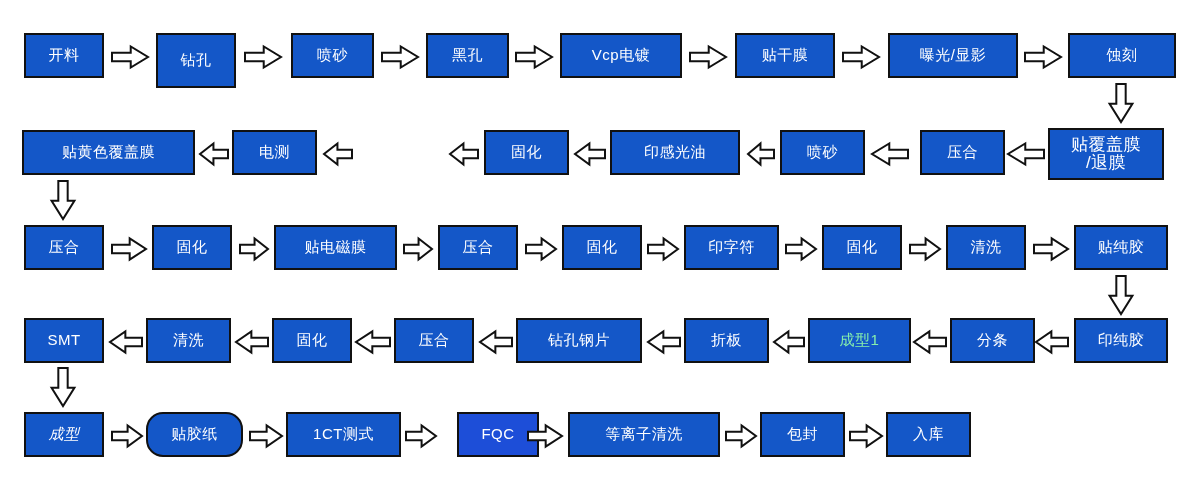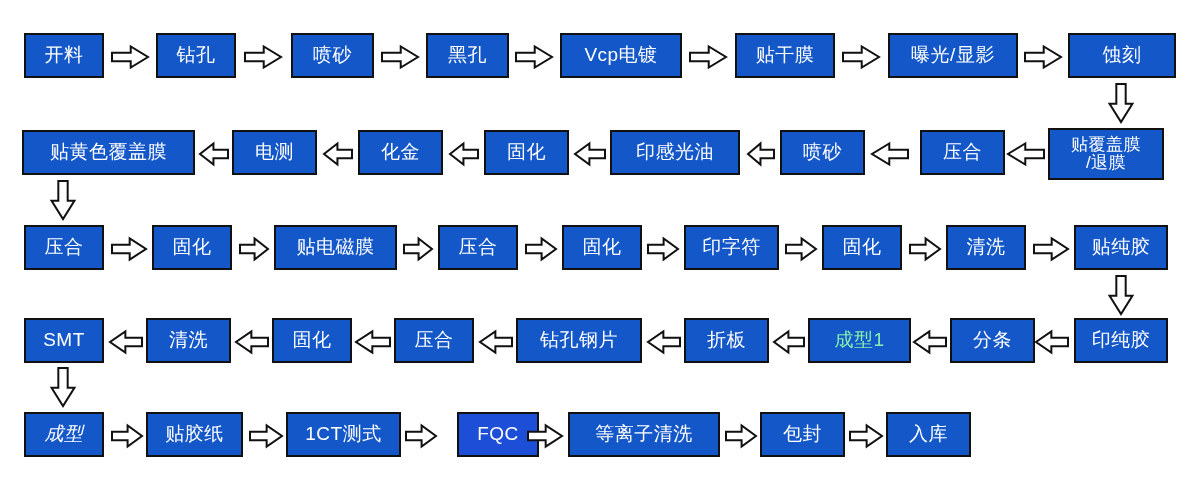--- a/index.html
+++ b/index.html
@@ -19,49 +19,48 @@
   .node {
     position: absolute;
     box-sizing: border-box;
     background: #1457c8;
     border: 2px solid #111111;
     color: #ffffff;
     display: flex;
     align-items: center;
     justify-content: center;
     text-align: center;
-    font-size: 19px;
+    font-size: 15px;
     line-height: 1.08;
     letter-spacing: 0.5px;
     white-space: pre-line;
     font-weight: 400;
     user-select: none;
   }
   .node.two-line { font-size: 17px; }
   .arrow {
     position: absolute;
     display: block;
   }
   .arrow svg { display: block; overflow: visible; }
 </style>
 </head>
 <body>
 
 <div id="canvas">
     <div class="node" style="left: 24px; top: 33px; width: 80px; height: 45px; background: rgb(20, 87, 200); border-color: rgb(17, 17, 17); color: rgb(255, 255, 255);">开料</div>
-    <div class="node" style="left: 156px; top: 33px; width: 80px; height: 45px; background: rgb(20, 87, 200); border-color: rgb(17, 17, 17); color: rgb(255, 255, 255);">钻孔</div>
+    <div class="node" style="left: 156px; top: 33px; width: 80px; height: 55px; background: rgb(20, 87, 200); border-color: rgb(17, 17, 17); color: rgb(255, 255, 255);">钻孔</div>
     <div class="node" style="left: 291px; top: 33px; width: 83px; height: 45px; background: rgb(20, 87, 200); border-color: rgb(17, 17, 17); color: rgb(255, 255, 255);">喷砂</div>
     <div class="node" style="left: 560px; top: 33px; width: 122px; height: 45px; background: rgb(20, 87, 200); border-color: rgb(17, 17, 17); color: rgb(255, 255, 255);">Vcp电镀</div>
     <div class="node" style="left: 426px; top: 33px; width: 83px; height: 45px; background: rgb(20, 87, 200); border-color: rgb(17, 17, 17); color: rgb(255, 255, 255);">黑孔</div>
     <div class="node" style="left: 735px; top: 33px; width: 100px; height: 45px; background: rgb(20, 87, 200); border-color: rgb(17, 17, 17); color: rgb(255, 255, 255);">贴干膜</div>
     <div class="node" style="left: 888px; top: 33px; width: 130px; height: 45px; background: rgb(20, 87, 200); border-color: rgb(17, 17, 17); color: rgb(255, 255, 255);">曝光/显影</div>
     <div class="node" style="left: 1068px; top: 33px; width: 108px; height: 45px; background: rgb(20, 87, 200); border-color: rgb(17, 17, 17); color: rgb(255, 255, 255);">蚀刻</div>
     <div class="node" style="left: 22px; top: 130px; width: 173px; height: 45px; background: rgb(20, 87, 200); border-color: rgb(17, 17, 17); color: rgb(255, 255, 255);">贴黄色覆盖膜</div>
     <div class="node" style="left: 232px; top: 130px; width: 85px; height: 45px; background: rgb(20, 87, 200); border-color: rgb(17, 17, 17); color: rgb(255, 255, 255);">电测</div>
-    <div class="node" style="left: 358px; top: 130px; width: 85px; height: 45px; background: rgb(20, 87, 200); border-color: rgb(17, 17, 17); color: rgb(255, 255, 255);">化金</div>
     <div class="node" style="left: 484px; top: 130px; width: 85px; height: 45px; background: rgb(20, 87, 200); border-color: rgb(17, 17, 17); color: rgb(255, 255, 255);">固化</div>
     <div class="node" style="left: 610px; top: 130px; width: 130px; height: 45px; background: rgb(20, 87, 200); border-color: rgb(17, 17, 17); color: rgb(255, 255, 255);">印感光油</div>
     <div class="node" style="left: 780px; top: 130px; width: 85px; height: 45px; background: rgb(20, 87, 200); border-color: rgb(17, 17, 17); color: rgb(255, 255, 255);">喷砂</div>
     <div class="node" style="left: 920px; top: 130px; width: 85px; height: 45px; background: rgb(20, 87, 200); border-color: rgb(17, 17, 17); color: rgb(255, 255, 255);">压合</div>
     <div class="node two-line" style="left: 1048px; top: 128px; width: 116px; height: 52px; background: rgb(20, 87, 200); border-color: rgb(17, 17, 17); color: rgb(255, 255, 255);">贴覆盖膜
 /退膜</div>
     <div class="node" style="left: 24px; top: 225px; width: 80px; height: 45px; background: rgb(20, 87, 200); border-color: rgb(17, 17, 17); color: rgb(255, 255, 255);">压合</div>
     <div class="node" style="left: 152px; top: 225px; width: 80px; height: 45px; background: rgb(20, 87, 200); border-color: rgb(17, 17, 17); color: rgb(255, 255, 255);">固化</div>
     <div class="node" style="left: 274px; top: 225px; width: 123px; height: 45px; background: rgb(20, 87, 200); border-color: rgb(17, 17, 17); color: rgb(255, 255, 255);">贴电磁膜</div>
     <div class="node" style="left: 438px; top: 225px; width: 80px; height: 45px; background: rgb(20, 87, 200); border-color: rgb(17, 17, 17); color: rgb(255, 255, 255);">压合</div>
@@ -73,21 +72,21 @@
     <div class="node" style="left: 24px; top: 318px; width: 80px; height: 45px; background: rgb(20, 87, 200); border-color: rgb(17, 17, 17); color: rgb(255, 255, 255);">SMT</div>
     <div class="node" style="left: 146px; top: 318px; width: 85px; height: 45px; background: rgb(20, 87, 200); border-color: rgb(17, 17, 17); color: rgb(255, 255, 255);">清洗</div>
     <div class="node" style="left: 272px; top: 318px; width: 80px; height: 45px; background: rgb(20, 87, 200); border-color: rgb(17, 17, 17); color: rgb(255, 255, 255);">固化</div>
     <div class="node" style="left: 394px; top: 318px; width: 80px; height: 45px; background: rgb(20, 87, 200); border-color: rgb(17, 17, 17); color: rgb(255, 255, 255);">压合</div>
     <div class="node" style="left: 516px; top: 318px; width: 126px; height: 45px; background: rgb(20, 87, 200); border-color: rgb(17, 17, 17); color: rgb(255, 255, 255);">钻孔钢片</div>
     <div class="node" style="left: 684px; top: 318px; width: 85px; height: 45px; background: rgb(20, 87, 200); border-color: rgb(17, 17, 17); color: rgb(255, 255, 255);">折板</div>
     <div class="node" style="left: 808px; top: 318px; width: 103px; height: 45px; background: rgb(20, 87, 200); border-color: rgb(17, 17, 17); color: #86efac;">成型1</div>
     <div class="node" style="left: 950px; top: 318px; width: 85px; height: 45px; background: rgb(20, 87, 200); border-color: rgb(17, 17, 17); color: rgb(255, 255, 255);">分条</div>
     <div class="node" style="left: 1074px; top: 318px; width: 94px; height: 45px; background: rgb(20, 87, 200); border-color: rgb(17, 17, 17); color: rgb(255, 255, 255);">印纯胶</div>
     <div class="node" style="left: 24px; top: 412px; width: 80px; height: 45px; background: rgb(20, 87, 200); border-color: rgb(17, 17, 17); color: rgb(255, 255, 255); font-style: italic;">成型</div>
-    <div class="node" style="left: 146px; top: 412px; width: 97px; height: 45px; background: rgb(20, 87, 200); border-color: rgb(17, 17, 17); color: rgb(255, 255, 255);">贴胶纸</div>
+    <div class="node" style="left: 146px; top: 412px; width: 97px; height: 45px; background: rgb(20, 87, 200); border-color: rgb(17, 17, 17); color: rgb(255, 255, 255); border-radius: 17px;">贴胶纸</div>
     <div class="node" style="left: 286px; top: 412px; width: 115px; height: 45px; background: rgb(20, 87, 200); border-color: rgb(17, 17, 17); color: rgb(255, 255, 255);">1CT测式</div>
     <div class="node" style="left: 457px; top: 412px; width: 82px; height: 45px; background: #1d4ed8; border-color: rgb(17, 17, 17); color: rgb(255, 255, 255);">FQC</div>
     <div class="node" style="left: 568px; top: 412px; width: 152px; height: 45px; background: rgb(20, 87, 200); border-color: rgb(17, 17, 17); color: rgb(255, 255, 255);">等离子清洗</div>
     <div class="node" style="left: 760px; top: 412px; width: 85px; height: 45px; background: rgb(20, 87, 200); border-color: rgb(17, 17, 17); color: rgb(255, 255, 255);">包封</div>
     <div class="node" style="left: 886px; top: 412px; width: 85px; height: 45px; background: rgb(20, 87, 200); border-color: rgb(17, 17, 17); color: rgb(255, 255, 255);">入库</div>
     <span class="arrow" style="left: 112px; top: 45px; width: 36px; height: 24px;">
       <svg width="36" height="24" viewBox="0 0 36 24">
         <path d="M0,7.68 L18.72,7.68 L18.72,1.44
             L36,12 L18.72,22.56 L18.72,16.32 L0,16.32 Z" fill="#ffffff" stroke="#111111" stroke-width="2" stroke-linejoin="miter"></path>
       </svg>

